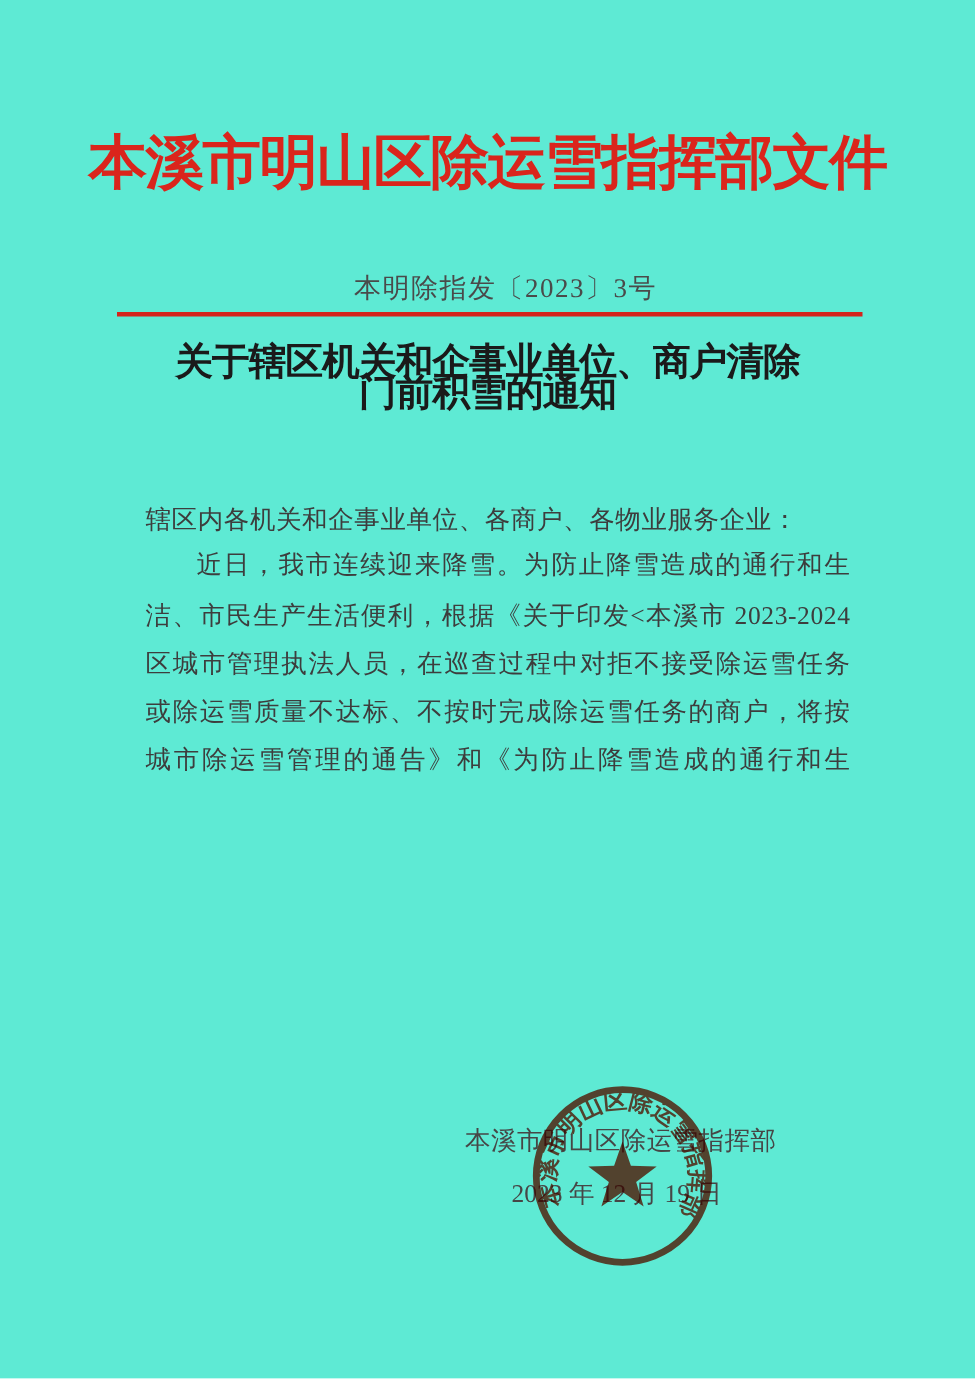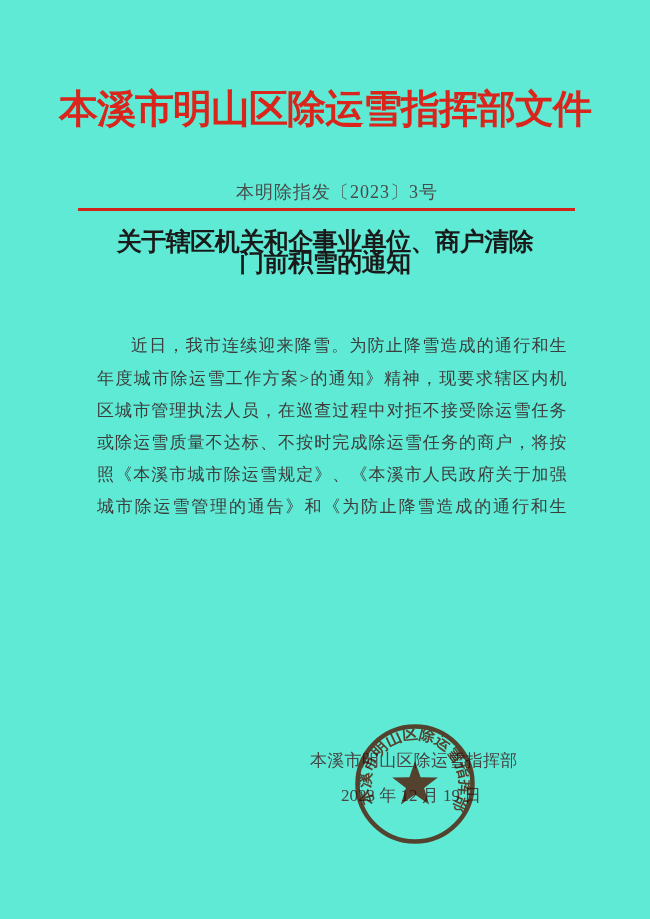--- a/index.html
+++ b/index.html
@@ -88,25 +88,25 @@
   <div class="org-title">本溪市明山区除运雪指挥部文件</div>
 
   <div class="doc-number">本明除指发〔2023〕3号</div>
 
   <div class="red-rule"></div>
 
   <div class="doc-title l1">关于辖区机关和企事业单位、商户清除</div>
   <div class="doc-title l2">门前积雪的通知</div>
 
   <div class="body-block">
+    <div class="bline">辖区内各机关和企事业单位、各商户、各物业服务企业：</div>
     <div class="bline jline indent">近日，我市连续迎来降雪。为防止降雪造成的通行和生</div>
-    <div class="bline jline">年度城市除运雪工作方案&gt;的通知》精神，现要求辖区内机</div>
+    <div class="bline jline">洁、市民生产生活便利，根据《关于印发&lt;本溪市 2023-2024</div>
     <div class="bline jline">区城市管理执法人员，在巡查过程中对拒不接受除运雪任务</div>
     <div class="bline jline">或除运雪质量不达标、不按时完成除运雪任务的商户，将按</div>
-    <div class="bline jline">照《本溪市城市除运雪规定》、《本溪市人民政府关于加强</div>
     <div class="bline jline">城市除运雪管理的通告》和《为防止降雪造成的通行和生</div>
   </div>
 
   <div class="signature">本溪市明山区除运雪指挥部</div>
   <div class="sign-date">2023 年 12 月 19 日</div>
 
   <svg class="seal" viewBox="0 0 130 130" xmlns="http://www.w3.org/2000/svg" aria-hidden="true">
     <defs>
       <path id="sealArc" d="M 24.2 84 A 45 45 0 1 1 105.8 84" fill="none"></path>
     </defs>

